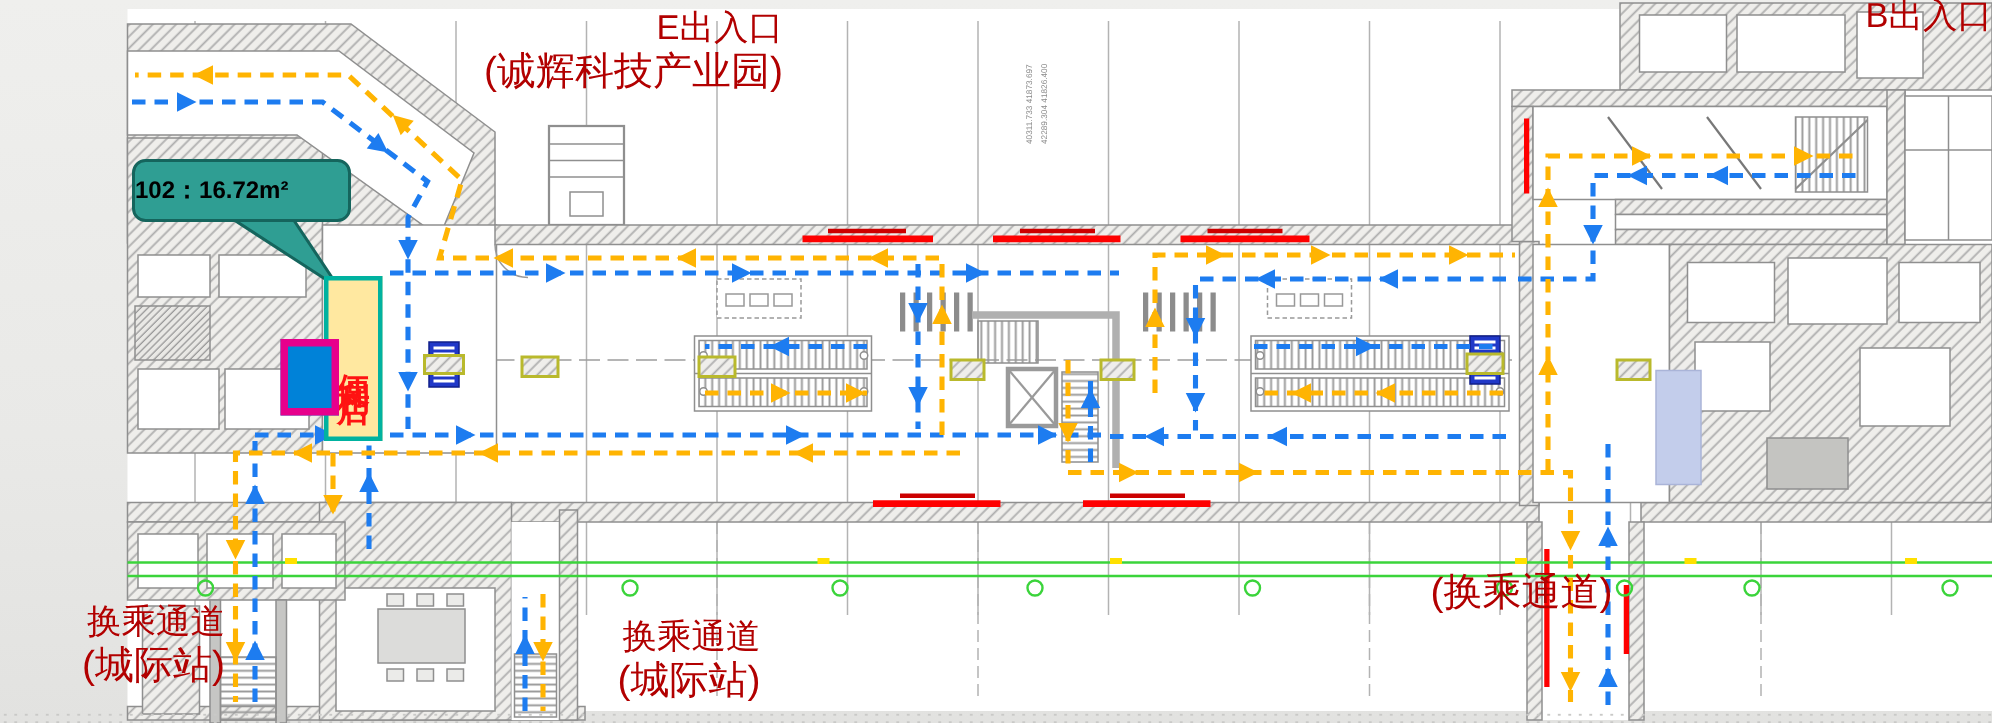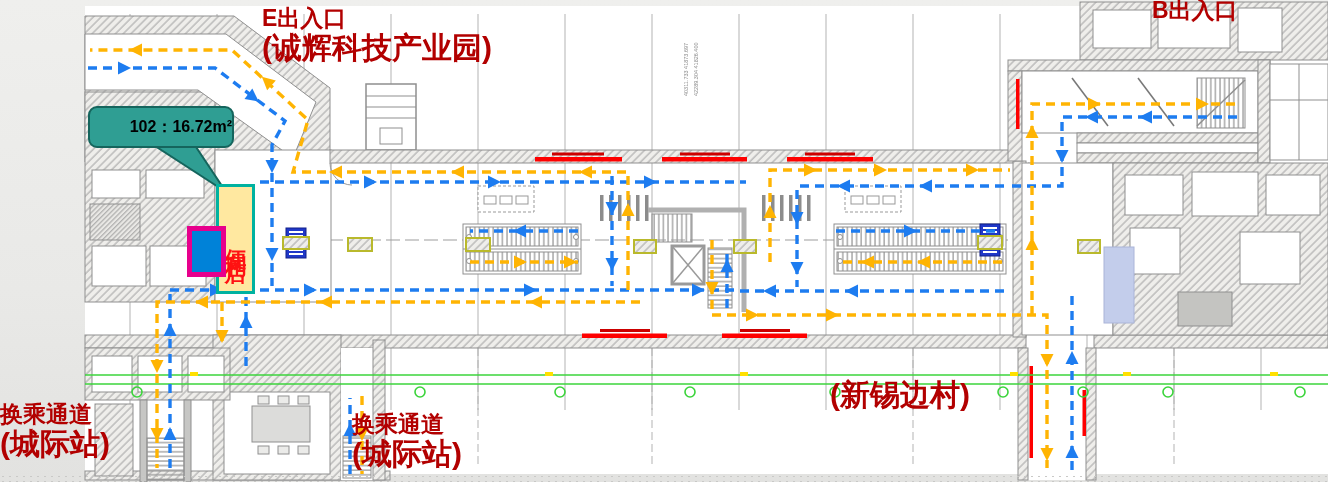--- a/index.html
+++ b/index.html
@@ -2,27 +2,27 @@
 <html><head>
 <meta charset="utf-8">
 <style>
   html,body{margin:0;padding:0;}
   body{font-family:"Liberation Sans","DejaVu Sans",sans-serif;}
   .stage{position:relative;width:1328px;height:482px;overflow:hidden;
          background:linear-gradient(180deg,#efefed 0%,#e9e9e7 60%,#e2e2e0 100%);}
   .plan-bg{position:absolute;left:85px;top:6px;width:1243px;height:468px;background:#ffffff;}
   svg.layer{position:absolute;left:0;top:0;}
   
-  .red-label{position:absolute;color:#b20000;font-weight:700;text-align:left;
+  .red-label{position:absolute;color:#b20000;font-weight:400;text-align:right;
              font-size:23px;line-height:29px;letter-spacing:0px;z-index:6;}
-  .red-label .l2{font-size:30px;}
+  .red-label .l2{font-size:26px;}
   
   .callout{position:absolute;left:88px;top:106px;width:142px;height:38px;
            background:#2f9e93;border:2px solid #15655d;border-radius:9px;
-           display:flex;align-items:center;justify-content:flex-end;z-index:5;
+           display:flex;align-items:center;justify-content:flex-start;z-index:5;
            color:#000;font-weight:800;font-size:16px;}
   .callout-tail{position:absolute;left:140px;top:140px;z-index:4;}
   
   .shop{position:absolute;left:216px;top:184px;width:33px;height:104px;
         background:#ffe8a0;border:3px solid #00b2a0;z-index:5;
         display:flex;align-items:center;justify-content:center;
         writing-mode:vertical-rl;text-orientation:upright;
         color:#ff1212;font-weight:800;font-size:22px;letter-spacing:5px;}
   .unit-box{position:absolute;left:187px;top:226px;width:29px;height:41px;
             background:#0082d8;border:5px solid #e7008c;z-index:5;}
@@ -412,21 +412,21 @@
   <div class="unit-box"></div>
 
   <div class="red-label" style="left:262px;top:4px;width:260px;">
     <div>E出入口</div>
     <div class="l2">(诚辉科技产业园)</div>
   </div>
   <div class="red-label" style="left:1152px;top:-4px;width:176px;">
     <div>B出入口</div>
   </div>
   <div class="red-label" style="left:830px;top:380px;width:245px;">
-    <div class="l2">(新锡边村)</div>
+    <div class="l2">(换乘通道)</div>
   </div>
   <div class="red-label" style="left:0px;top:400px;width:150px;">
     <div>换乘通道</div>
     <div class="l2">(城际站)</div>
   </div>
   <div class="red-label" style="left:352px;top:410px;width:155px;">
     <div>换乘通道</div>
     <div class="l2">(城际站)</div>
   </div>
 

